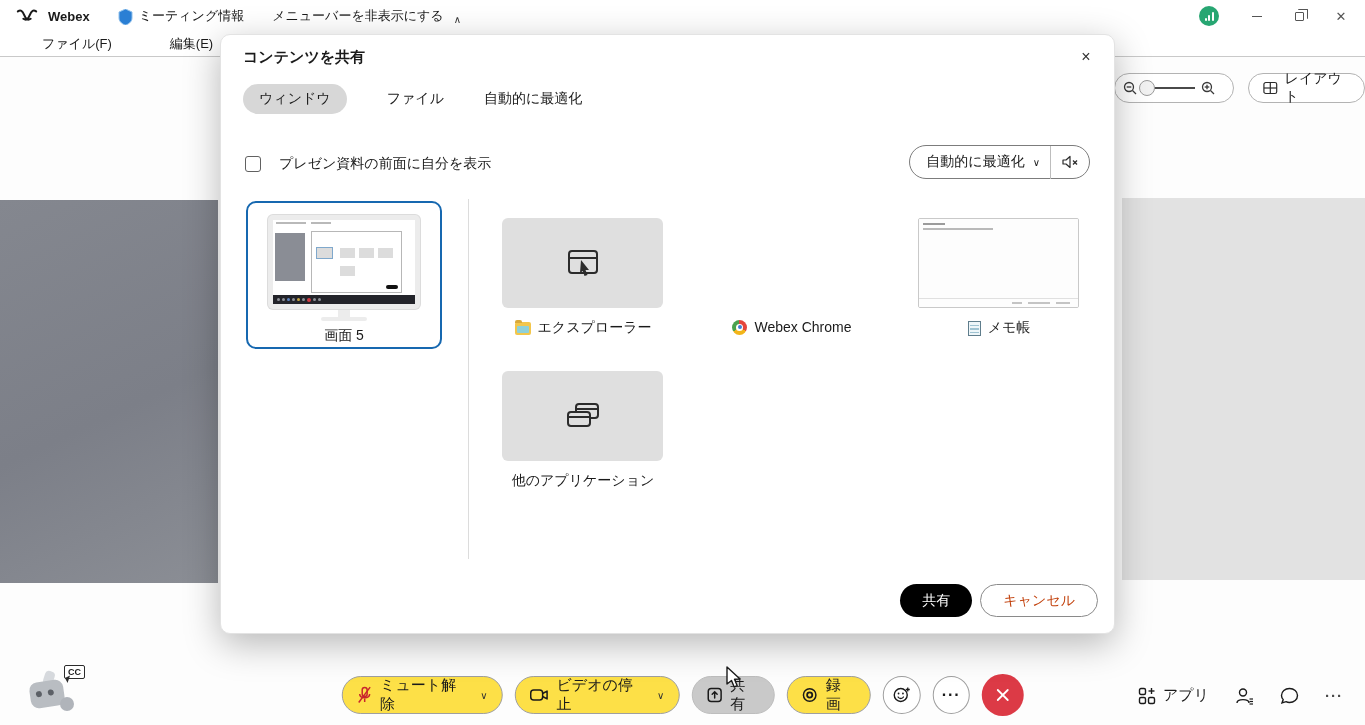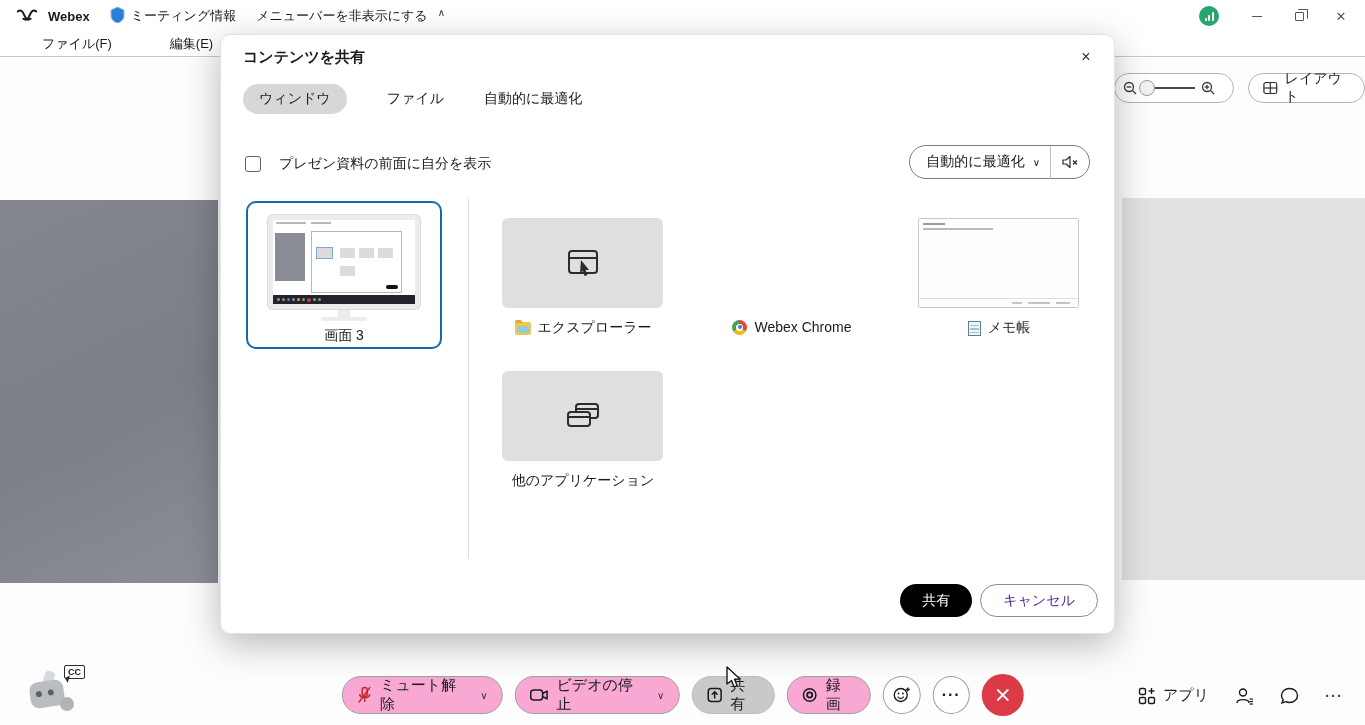--- a/index.html
+++ b/index.html
@@ -6,21 +6,21 @@
   html,body { width:1365px; height:725px; overflow:hidden; }
   body {
     font-family:"Liberation Sans","DejaVu Sans",sans-serif;
     background:#fdfdfd; color:#1a1a1a; position:relative;
   }
   
   .titlebar { position:absolute; left:0; top:0; width:1365px; height:32px; background:#ffffff; display:flex; align-items:center; }
   .tb-left { display:flex; align-items:center; gap:10px; padding-left:16px; }
   .webex-logo { width:22px; height:16px; }
   .tb-app { font-weight:700; font-size:13px; }
-  .tb-item { display:flex; align-items:flex-start; gap:6px; font-size:13px; margin-left:10px; cursor:default; }
+  .tb-item { display:flex; align-items:flex-end; gap:6px; font-size:13px; margin-left:18px; cursor:default; }
   .shield { width:15px; height:16px; }
   .chev { font-size:10px; color:#333; margin-left:4px; }
   .tb-right { position:absolute; right:0; top:0; height:32px; display:flex; align-items:center; gap:14px; padding-right:10px; }
   .conn-dot { width:20px; height:20px; border-radius:50%; background:#27a672; display:flex; align-items:flex-end; justify-content:center; gap:1.5px; padding-bottom:5px; margin-right:10px; }
   .conn-dot i { display:block; width:2px; background:#fff; border-radius:1px; }
   .wc-btn { width:28px; height:24px; display:flex; align-items:center; justify-content:center; color:#555; font-size:13px; }
   .wc-min i { display:block; width:10px; height:1px; background:#555; }
   .wc-restore i { display:block; width:9px; height:9px; border:1px solid #555; border-radius:1px; position:relative; }
   .wc-restore i:before { content:""; position:absolute; left:2px; top:-4px; width:9px; height:9px; border:1px solid #555; border-left:none; border-bottom:none; border-radius:1px; }
   
@@ -80,25 +80,25 @@
   .cp-icons i.mr { background:#7b2d35; }
   
   .noteprev { width:100%; height:100%; background:#fdfdfd; position:relative; }
   .np-line { position:absolute; height:2px; background:#9b9b9b; }
   .np-status { position:absolute; left:0; right:0; bottom:0; height:9px; border-top:1px solid #e0e0e0; }
   .np-status i { position:absolute; top:3px; height:2px; background:#c4c4c4; }
   
   .dlg-footer { position:absolute; right:16px; bottom:16px; display:flex; gap:8px; }
   .btn { height:33px; border-radius:17px; font-size:14px; display:flex; align-items:center; padding:0 22px; cursor:pointer; font-family:inherit; }
   .btn-dark { background:#000; color:#fff; border:none; }
-  .btn-light { background:#fff; color:#4c1d95; border:1px solid #8a8a8a; }
+  .btn-light { background:#fff; color:#c2410c; border:1px solid #8a8a8a; }
   
   .ctrlbar { position:absolute; left:0; bottom:0; width:1365px; height:70px; background:#fdfdfd; }
   .ctrl-center { position:absolute; left:50%; transform:translateX(-50%); bottom:9px; display:flex; align-items:center; gap:12px; }
-  .cpill { height:38px; border-radius:19px; border:1px solid #9f9f9f; background:#f9a8d4; display:flex; align-items:center; gap:8px; padding:0 14px; font-size:15px; cursor:pointer; }
+  .cpill { height:38px; border-radius:19px; border:1px solid #9f9f9f; background:#fde047; display:flex; align-items:center; gap:8px; padding:0 14px; font-size:15px; cursor:pointer; }
   .cpill .dd { font-size:10px; color:#333; margin-left:2px; }
   .cpill.pressed { background:#c9c9c9; border-color:#bdbdbd; }
   .cround { width:38px; height:38px; border-radius:50%; border:1px solid #9f9f9f; background:#fff; display:flex; align-items:center; justify-content:center; cursor:pointer; }
   .cend { width:42px; height:42px; border-radius:50%; background:#dc3a46; border:none; display:flex; align-items:center; justify-content:center; color:#fff; font-size:17px; cursor:pointer; }
   .ctrl-right { position:absolute; right:22px; bottom:20px; display:flex; align-items:center; gap:26px; }
   .cr-item { display:flex; align-items:center; gap:7px; font-size:15px; cursor:pointer; }
   
   .robot { position:absolute; left:24px; bottom:8px; width:60px; height:52px; }
   .robot .head { position:absolute; left:6px; top:16px; width:34px; height:26px; background:#b9bdc2; border-radius:8px; transform:rotate(-8deg); }
   .robot .eye { position:absolute; top:9px; width:6px; height:6px; border-radius:50%; background:#5c6066; }
@@ -237,21 +237,21 @@
             <i style="background:#c9a53f"></i>
             <i></i>
             <i class="red"></i>
             <i></i>
             <i></i>
         </div>
       </div>
       <div class="m-stand"></div>
       <div class="m-base"></div>
     </div>
-    <div class="card-label" style="margin-top:6px">画面 3</div>
+    <div class="card-label" style="margin-top:6px">画面 5</div>
   </div>
 
   <div class="vdivider"></div>
 
   <div class="thumb" style="left:281px;top:183px">
     <svg width="38" height="34" viewBox="0 0 38 34">
         <rect x="5" y="5" width="28" height="22" rx="3" fill="none" stroke="#2b2b2b" stroke-width="2"></rect>
         <line x1="5" y1="12" x2="33" y2="12" stroke="#2b2b2b" stroke-width="2"></line>
         <path d="M17 14 L25 24 L21.5 24 L23.5 29 L20.5 30 L18.8 25 L16 27 Z" fill="#2b2b2b"></path>
       </svg>

